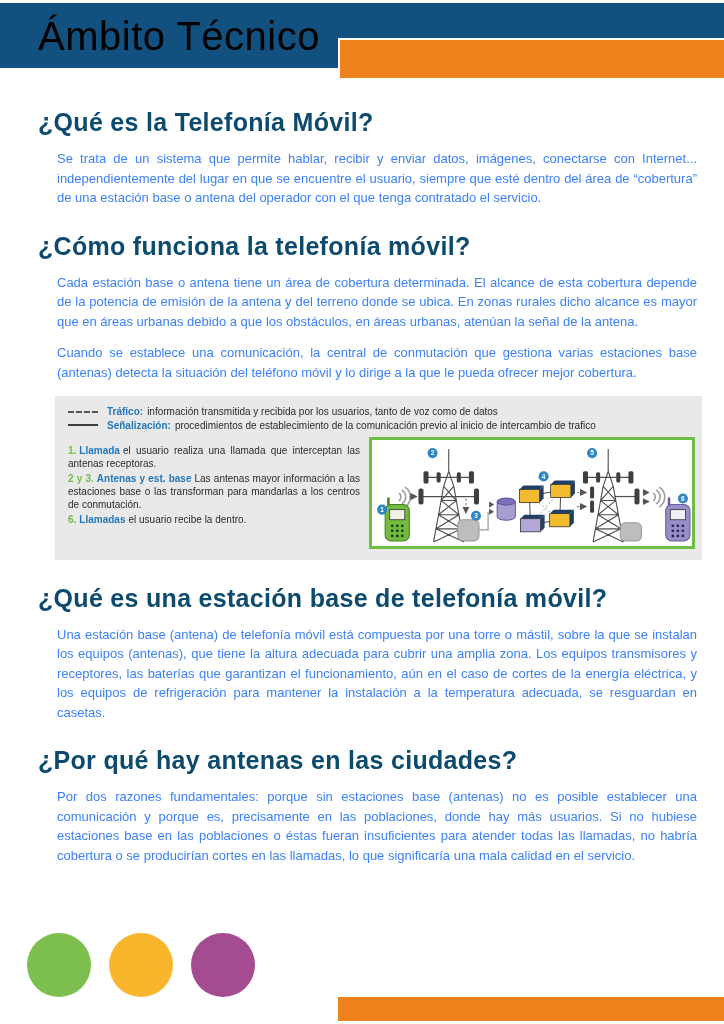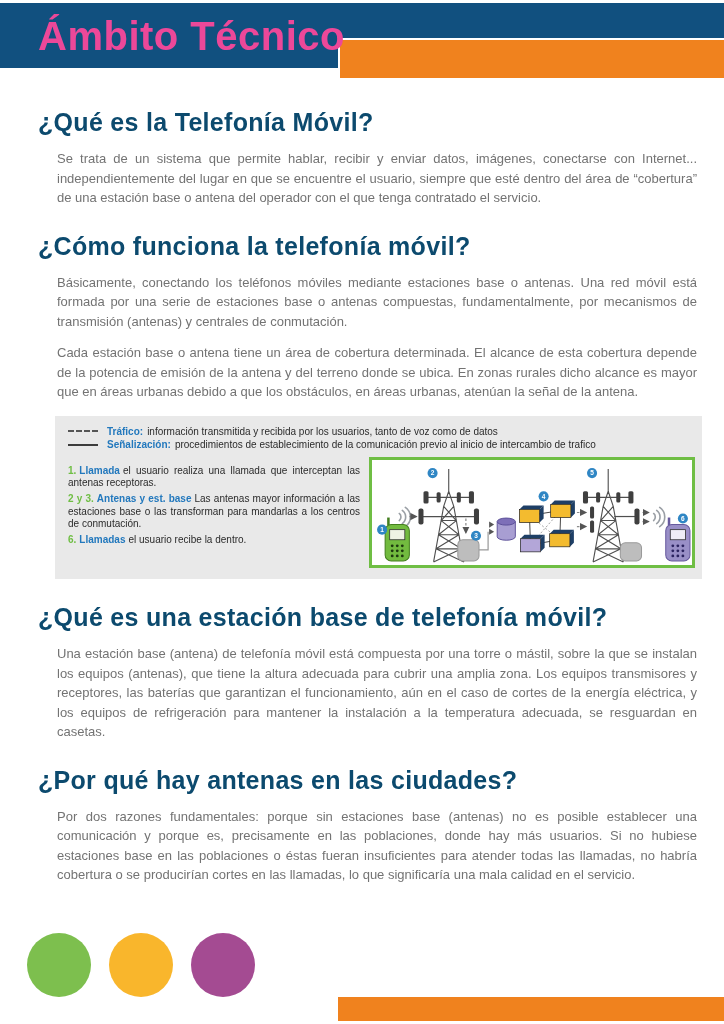--- a/index.html
+++ b/index.html
@@ -5,27 +5,27 @@
   html,body{margin:0;padding:0;background:#fff;}
   .page{position:relative;width:724px;height:1024px;background:#ffffff;overflow:hidden;
         font-family:"Liberation Sans","DejaVu Sans",sans-serif;color:#2b2b2b;}
 
   
   .header{position:relative;height:78px;}
   .band-blue-top{position:absolute;left:0;top:3px;width:724px;height:35px;background:#11507f;}
   .band-blue-left{position:absolute;left:0;top:3px;width:338px;height:65px;background:#11507f;}
   .band-orange{position:absolute;left:340px;top:40px;right:0;height:38px;background:#f0821e;}
   .page-title{position:absolute;left:38px;top:10px;font-size:40px;line-height:52px;
-              color:#ec4899;font-weight:bold;letter-spacing:.5px;white-space:nowrap;}
+              color:#000000;font-weight:normal;letter-spacing:.5px;white-space:nowrap;}
 
   
   h2.sec{margin:24px 28px 13px 38px;font-size:25px;line-height:1.12;color:#0c4a6e;
          font-weight:bold;letter-spacing:.3px;}
   h2.first{margin-top:30px;}
-  p.body{margin:0 27px 12px 57px;font-size:13px;line-height:1.5;text-align:justify;color:#737373;}
+  p.body{margin:0 27px 12px 57px;font-size:13px;line-height:1.5;text-align:justify;color:#3b82f6;}
 
   
   .infobox{margin:14px 22px 0 55px;background:#e9e9e9;padding:9px 7px 11px 13px;}
   .legend-row{font-size:10px;line-height:1.35;color:#2b2b2b;display:flex;align-items:center;}
   .legend-sample{display:inline-block;width:30px;margin-right:9px;flex:0 0 30px;}
   .legend-sample.dashed{border-top:2px dashed #555;}
   .legend-sample.solid{border-top:2px solid #3c3c3c;}
   .legend-term{color:#2278bd;font-weight:bold;margin-right:4px;white-space:nowrap;}
   .infobox-body{display:flex;gap:9px;margin-top:5px;align-items:flex-start;}
   .steps{flex:0 0 292px;margin-top:8px;}
@@ -51,22 +51,22 @@
     <div class="band-blue-top"></div>
     <div class="band-blue-left"></div>
     <div class="band-orange"></div>
     <div class="page-title">Ámbito Técnico</div>
   </div>
 
   <h2 class="sec first">¿Qué es la Telefonía Móvil?</h2>
   <p class="body">Se trata de un sistema que permite hablar, recibir y enviar datos, imágenes, conectarse con Internet... independientemente del lugar en que se encuentre el usuario, siempre que esté dentro del área de “cobertura” de una estación base o antena del operador con el que tenga contratado el servicio.</p>
 
   <h2 class="sec">¿Cómo funciona la telefonía móvil?</h2>
-  <p class="body">Básicamente, conectando los teléfonos móviles mediante estaciones base o antenas. Una red móvil está formada por una serie de estaciones base o antenas compuestas, fundamentalmente, por mecanismos de transmisión (antenas) y centrales de conmutación.</p>
   <p class="body">Cada estación base o antena tiene un área de cobertura determinada. El alcance de esta cobertura depende de la potencia de emisión de la antena y del terreno donde se ubica. En zonas rurales dicho alcance es mayor que en áreas urbanas debido a que los obstáculos, en áreas urbanas, atenúan la señal de la antena.</p>
+  <p class="body">Cuando se establece una comunicación, la central de conmutación que gestiona varias estaciones base (antenas) detecta la situación del teléfono móvil y lo dirige a la que le pueda ofrecer mejor cobertura.</p>
 
   <div class="infobox">
     <div class="legend-row">
       <span class="legend-sample dashed"></span>
       <span><span class="legend-term">Tráfico:</span><span>información transmitida y recibida por los usuarios, tanto de voz como de datos</span></span>
     </div>
     <div class="legend-row">
       <span class="legend-sample solid"></span>
       <span><span class="legend-term">Señalización:</span><span>procedimientos de establecimiento de la comunicación previo al inicio de intercambio de trafico</span></span>
     </div>

